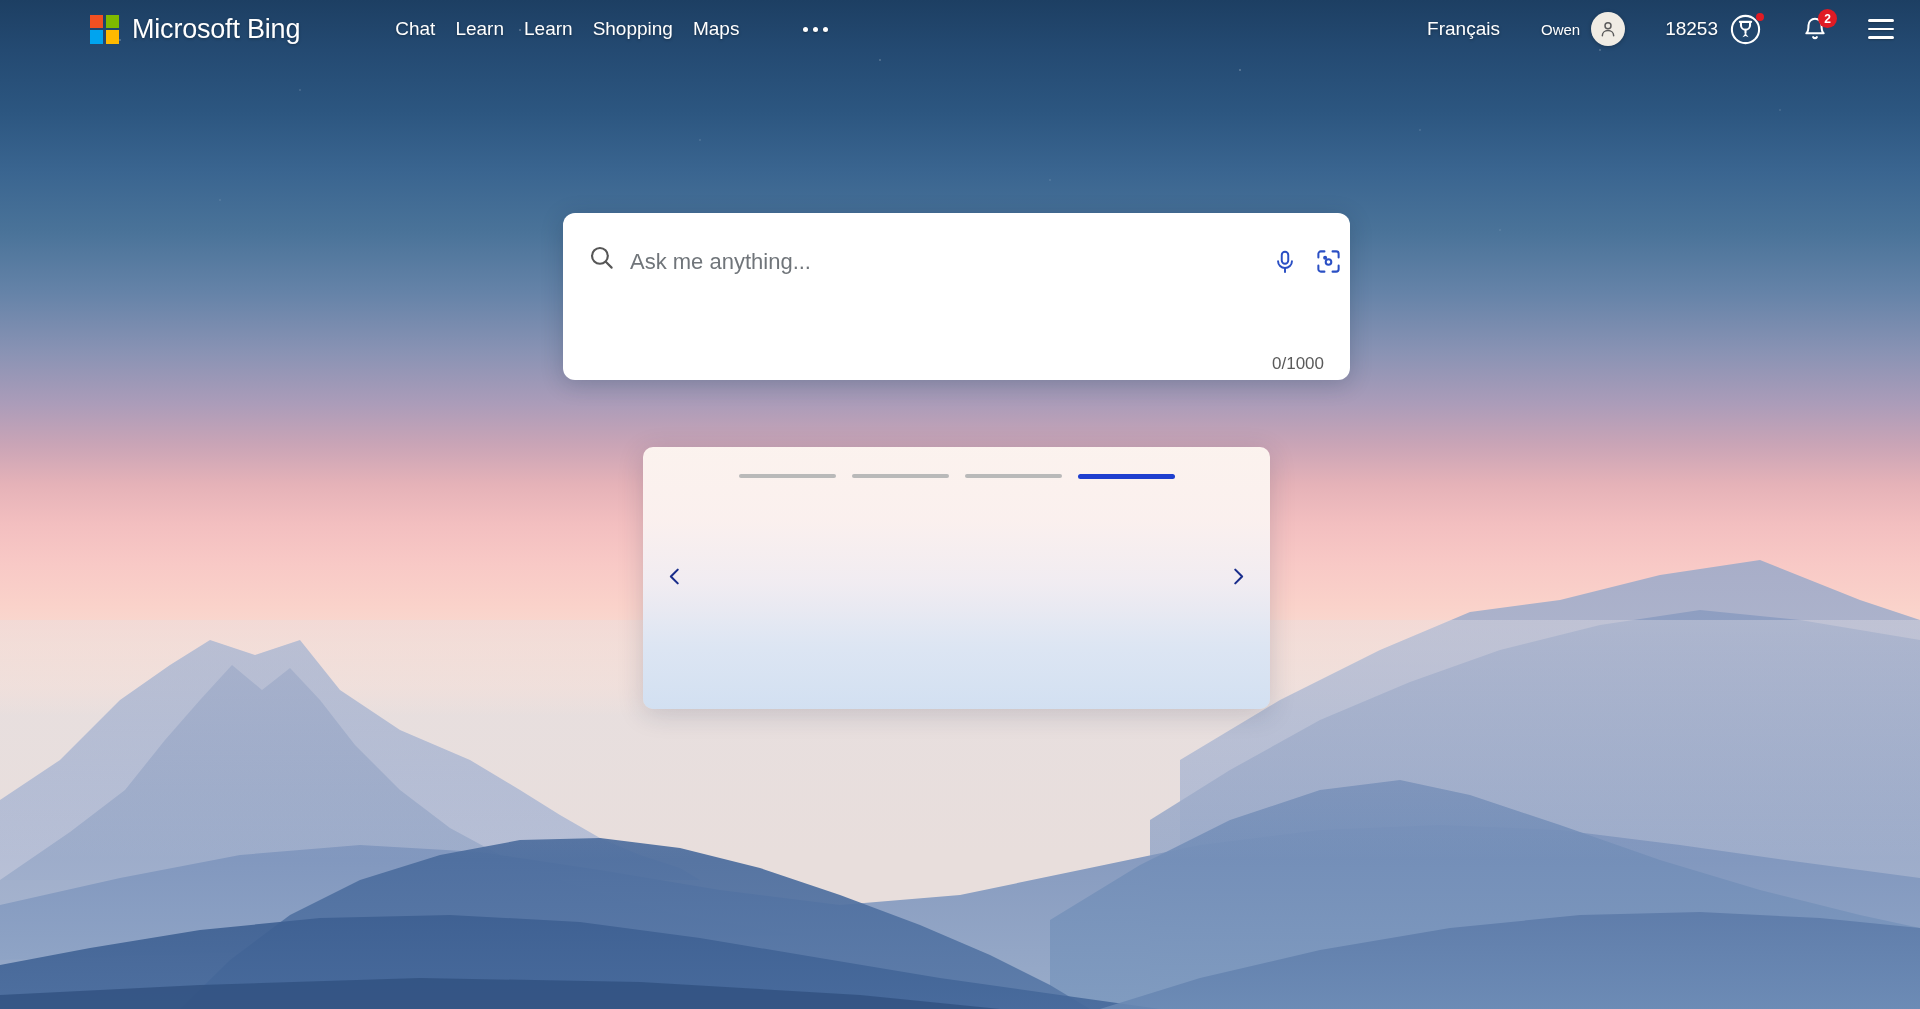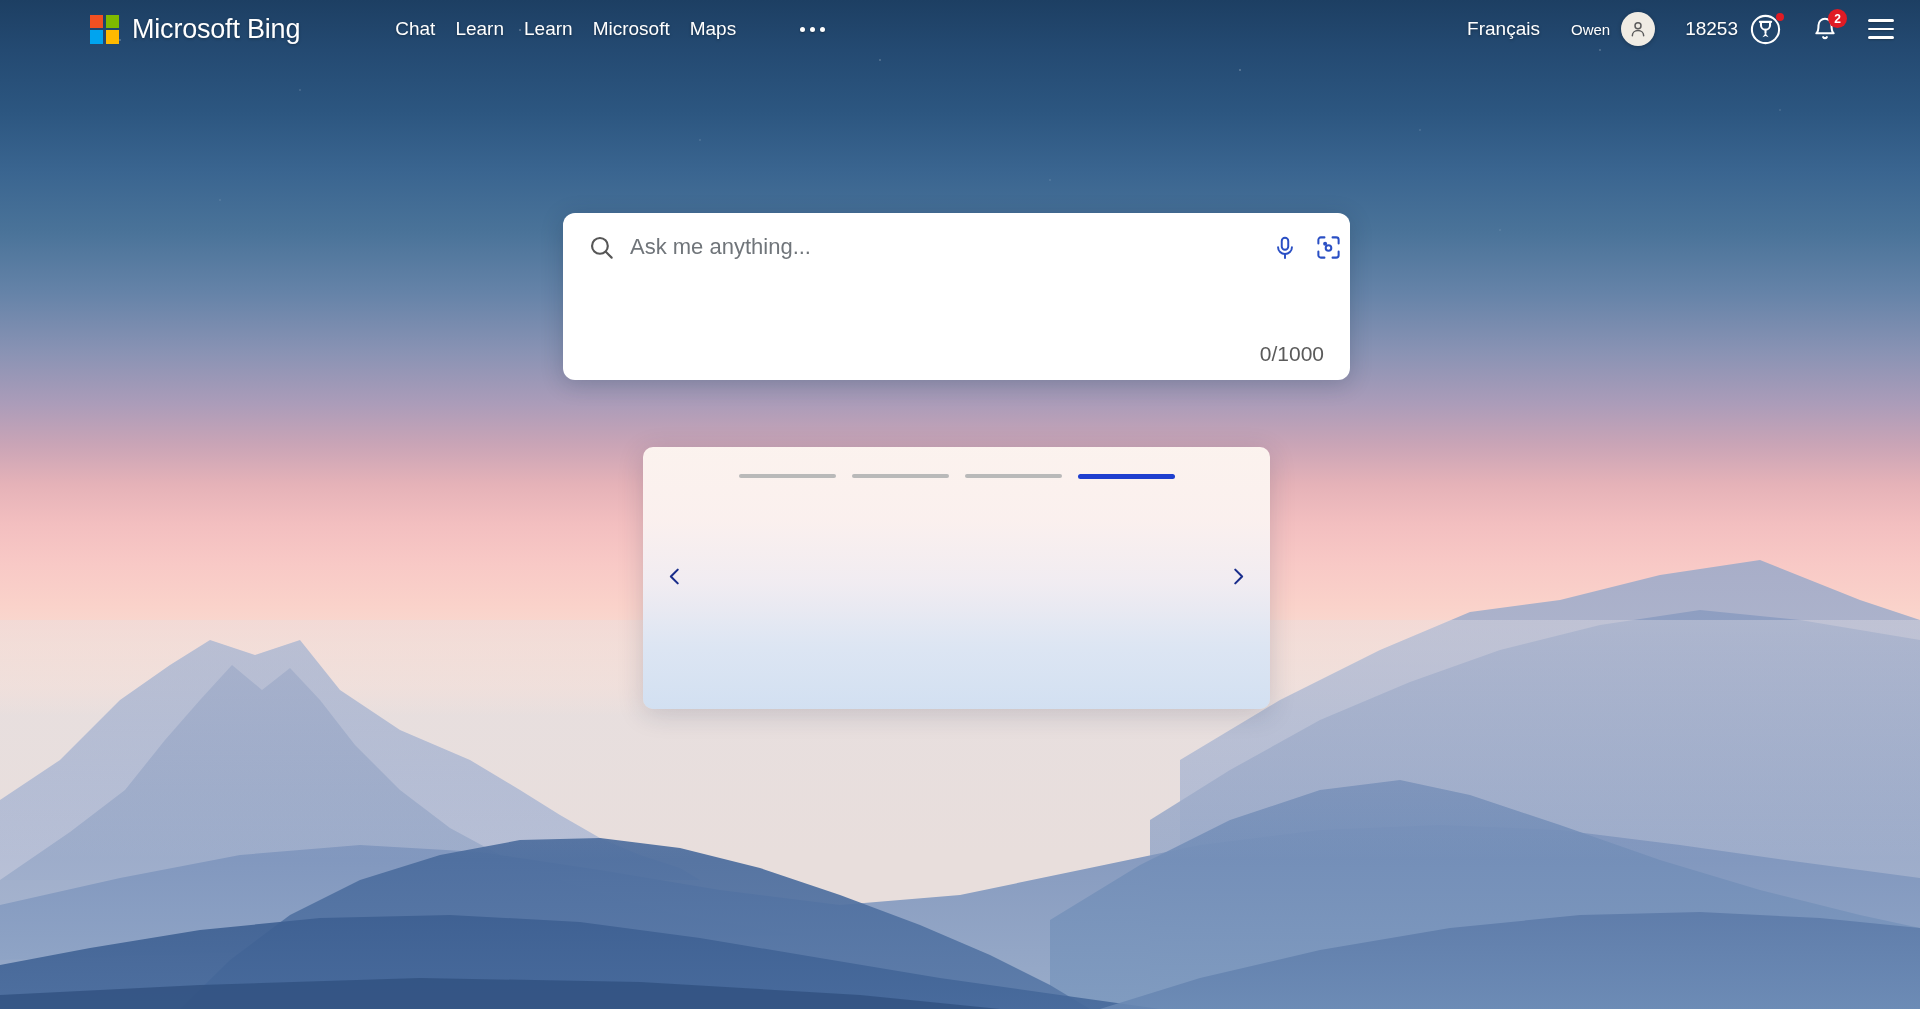--- a/index.html
+++ b/index.html
@@ -137,21 +137,21 @@
     background: #ffffff;
     display: block;
     box-shadow: 0 1px 2px rgba(0,0,0,.3);
   }
 
   .header-right {
     margin-left: auto;
     margin-right: 26px;
     display: flex;
     align-items: center;
-    gap: 4px;
+    gap: 14px;
   }
   .lang {
     color: #fff;
     font-size: 19px;
     margin-right: 27px;
     text-shadow: 0 1px 3px rgba(0,0,0,.35);
     cursor: pointer;
     white-space: nowrap;
   }
   .account {
@@ -238,21 +238,21 @@
     top: 213px;
     width: 787px;
     height: 167px;
     background: #ffffff;
     border-radius: 12px;
     box-shadow: 0 4px 22px rgba(20,35,60,.22);
     z-index: 15;
   }
   .search-row {
     display: flex;
-    align-items: flex-start;
+    align-items: flex-end;
     padding: 21px 8px 0 25px;
     height: 62px;
   }
   .search-icon { flex: 0 0 auto; margin-right: 15px; }
   .search-input {
     flex: 1 1 auto;
     border: none;
     outline: none;
     font-size: 22px;
     color: #3c3c3c;
@@ -266,22 +266,22 @@
     border: none;
     cursor: pointer;
     display: flex;
     align-items: center;
     justify-content: center;
     padding: 0;
   }
   .char-count {
     position: absolute;
     right: 26px;
-    bottom: 14px;
-    font-size: 21px;
+    bottom: 6px;
+    font-size: 17px;
     color: #5a5a5a;
   }
 
   
   .promo-card {
     position: absolute;
     left: 643px;
     top: 447px;
     width: 627px;
     height: 262px;
@@ -440,21 +440,21 @@
         <i></i>
         <i></i>
     </span>
     <span class="brand-text">Microsoft Bing</span>
   </div>
 
   <nav class="nav">
     <a class="nav-item">Chat</a>
     <a class="nav-item">Learn</a>
     <a class="nav-item">Learn</a>
-    <a class="nav-item">Microsoft</a>
+    <a class="nav-item">Shopping</a>
     <a class="nav-item">Maps</a>
     <div class="nav-more">
       <b></b>
       <b></b>
       <b></b>
     </div>
   </nav>
 
   <div class="header-right">
 

